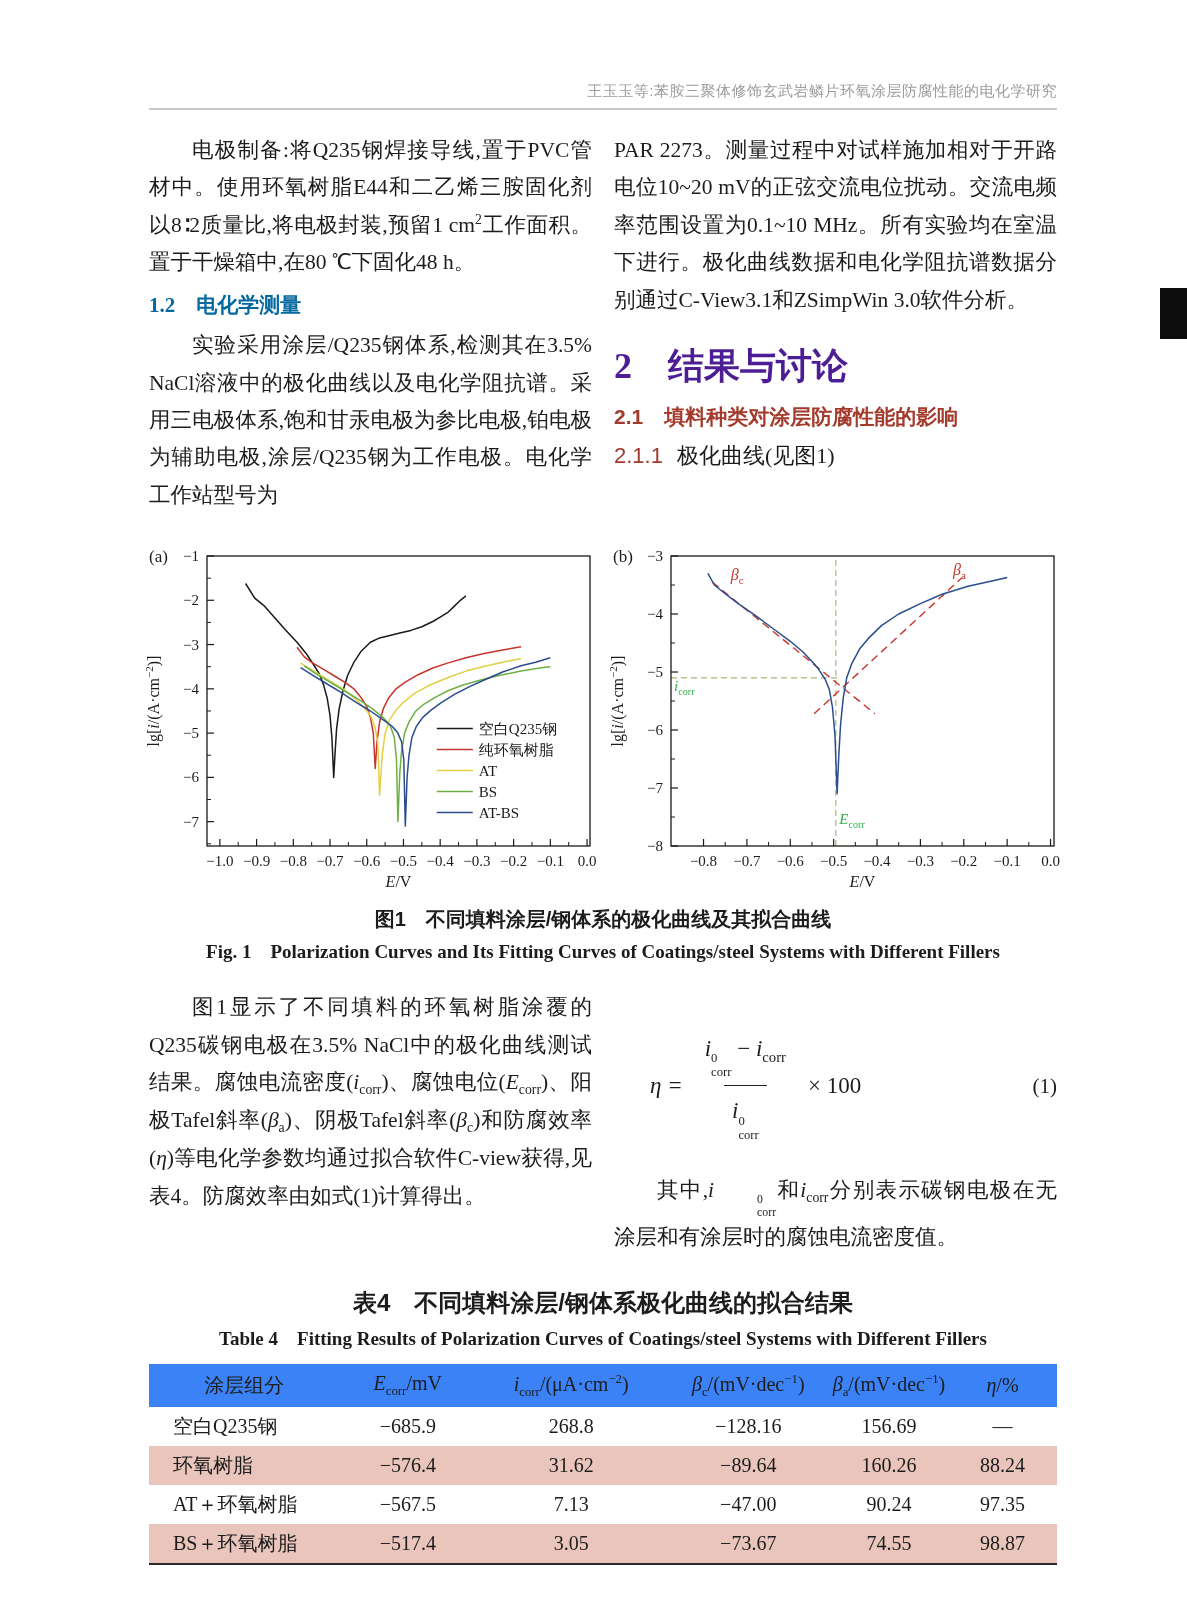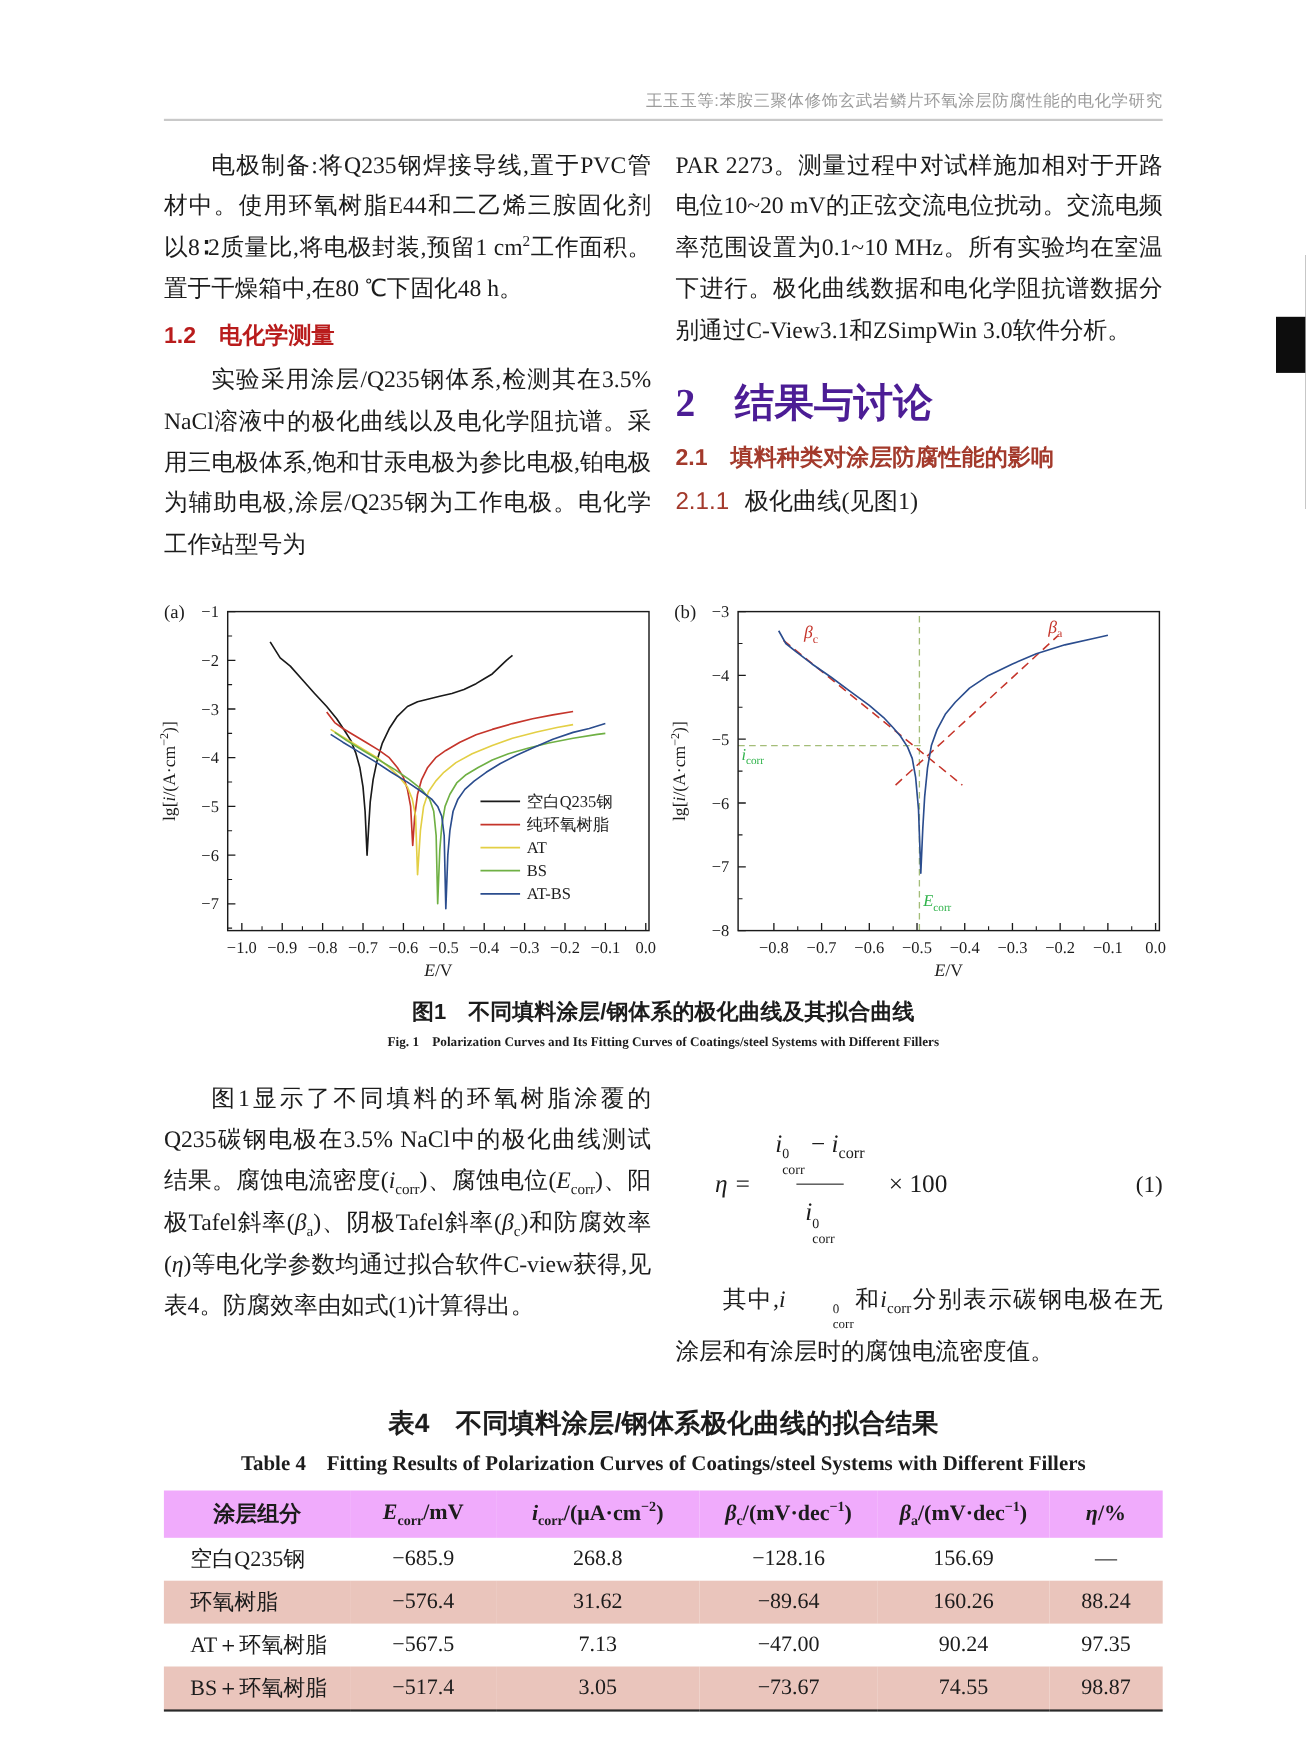--- a/index.html
+++ b/index.html
@@ -7,52 +7,52 @@
         font-family:"Liberation Serif", serif;color:#1c1c1c;overflow:hidden;}
   .content{padding:0 130px 0 133px;margin-left:16px;}
   .running-head{padding-top:82px;text-align:right;font-family:"Liberation Sans", sans-serif;
         font-size:15px;color:#9b9b9b;letter-spacing:0.5px;}
   .head-rule{border:none;border-top:2px solid #c9c9c9;margin:7px 0 22px 0;}
   .side-tab{position:absolute;right:0;top:288px;width:27px;height:51px;background:#0d0d0d;}
   .two-col{display:flex;gap:22px;}
   .col{width:451px;text-align:justify;font-size:21.5px;line-height:1.74;}
   .col p{margin:0;text-indent:2em;}
   .col p.noindent{text-indent:0;}
-  .h12{font-family:Liberation Sans, sans-serif;font-weight:bold;color:#b91c1c;
+  .h12{font-family:Liberation Serif, serif;font-weight:bold;color:#0369a1;
        font-size:21px;margin:8px 0 6px 0;line-height:1.5;}
   .h2{font-family:Liberation Serif, serif;font-weight:bold;color:#4c1d95;
       font-size:36px;margin:22px 0 10px 0;line-height:1.4;}
   .h21{font-family:"Liberation Sans", sans-serif;font-weight:bold;color:#a33a2c;
       font-size:21px;margin:4px 0 6px 0;line-height:1.5;}
   .h211{font-size:22px;margin:2px 0 0 0;line-height:1.5;}
   .h211 .no{font-family:"Liberation Sans", sans-serif;color:#a33a2c;margin-right:14px;}
   .fig-block{margin-top:26px;}
   .fig-row{display:flex;justify-content:center;gap:8px;}
   .chart-mount{width:456px;height:352px;}
   .fig-caption{text-align:center;margin-top:14px;}
   .cap-cn{font-family:"Liberation Sans", sans-serif;font-weight:bold;font-size:20px;}
-  .cap-en{font-weight:bold;font-size:12px;margin-top:6px;}
+  .cap-en{font-weight:bold;font-size:19px;margin-top:6px;}
   .mid-cols{margin-top:24px;}
   .eq-wrap{display:flex;align-items:center;margin:40px 0 30px 0;font-size:23px;}
   .eq-lhs{margin-left:36px;margin-right:8px;font-style:italic;}
   .frac{display:inline-flex;flex-direction:column;align-items:center;margin:0 6px;}
   .frac .num{padding:0 8px 5px 8px;}
   .frac .den{border-top:1.7px solid #222;padding:5px 8px 0 8px;}
   .eq-rhs{margin-left:8px;}
   .eq-no{margin-left:auto;font-size:21px;}
   .ss{display:inline-flex;flex-direction:column;align-items:flex-start;font-size:55%;
       line-height:1.1;vertical-align:-0.5em;font-style:normal;}
   sub{font-size:64%;}
   sup{font-size:64%;}
   .tbl-block{margin-top:30px;}
   .tbl-title-cn{text-align:center;font-family:"Liberation Sans", sans-serif;font-weight:bold;font-size:24px;}
   .tbl-title-en{text-align:center;font-weight:bold;font-size:19px;margin-top:7px;}
   table.tbl{width:100%;border-collapse:collapse;font-size:20px;margin-top:12px;
       border-bottom:2px solid #2a2a2a;}
-  table.tbl th{font-weight:bold;padding:8px 20px;background:#f0abfc;}
+  table.tbl th{font-weight:normal;padding:8px 0;background:#3b82f6;}
   table.tbl td{text-align:center;padding:6px 4px;}
   table.tbl td:first-child{text-align:left;padding-left:24px;}
   table.tbl tbody tr:nth-child(even){background:#eac5bc;}
 </style>
 </head>
 <body>
 
 <div class="page">
   <div class="content">
 

